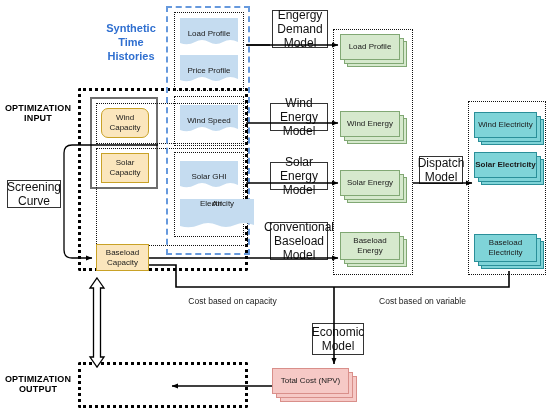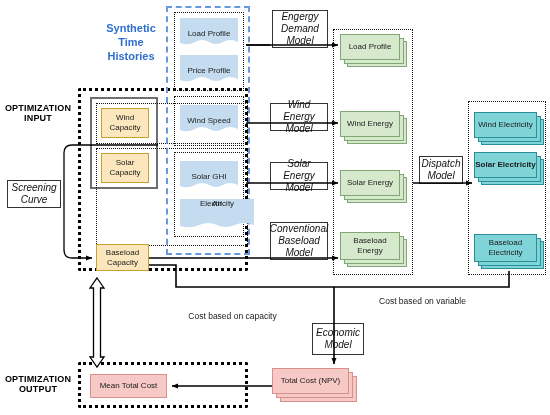--- a/index.html
+++ b/index.html
@@ -15,21 +15,21 @@
 
   
   .dotbox{position:absolute;border:3px dotted #000;box-sizing:border-box;border-radius:2px;}
   .dotbox-thin{position:absolute;border:1.4px dotted #111;box-sizing:border-box;}
   .dashbox-blue{position:absolute;border:2px dashed #6699dd;box-sizing:border-box;}
   .greybox{position:absolute;border:2.2px solid #6e6e6e;box-sizing:border-box;background:transparent;}
 
   
   .model{position:absolute;border:1.3px solid #333;background:#fff;box-sizing:border-box;
          display:flex;align-items:center;justify-content:center;text-align:center;
-         font-size:10px;color:#111;line-height:1.18;padding:1px;font-style:italic;}
+         font-size:12px;color:#111;line-height:1.18;padding:1px;}
 
   
   .cap{position:absolute;border:1.2px solid #c9a227;background:#fbe6bd;box-sizing:border-box;
        display:flex;align-items:center;justify-content:center;text-align:center;
        font-size:8px;color:#1a1a1a;line-height:1.2;}
 
   
   .doc{position:absolute;}
   .doc svg{position:absolute;inset:0;width:100%;height:100%;}
   .doc span{position:absolute;inset:0;display:flex;align-items:center;justify-content:center;
@@ -78,21 +78,21 @@
     <div>OPTIMIZATION</div>
     <div>OUTPUT</div>
   </div>
 
   <div class="lbl sth-title" style="left:98px;top:22px;width:66px;">
     <div>Synthetic</div>
     <div>Time</div>
     <div>Histories</div>
   </div>
 
-  <div class="cap" style="left:101px;top:108px;width:48px;height:30px;">
+  <div class="cap" style="left:101px;top:108px;width:48px;height:30px;border-radius:7px;">
     <div>
       <div>Wind</div>
       <div>Capacity</div>
     </div>
   </div>
 
   <div class="cap" style="left:101px;top:153px;width:48px;height:30px;">
     <div>
       <div>Solar</div>
       <div>Capacity</div>
@@ -261,27 +261,22 @@
   </div>
 
   <div class="stack red" style="left:272px;top:368px;width:85px;height:34px;">
     <div class="sh" style="left:8px;top:8px;width:77px;height:26px;"></div>
     <div class="sh" style="left:4px;top:4px;width:77px;height:26px;"></div>
     <div class="sh top" style="left:0;top:0;width:77px;height:26px;">
       <span>Total Cost (NPV)</span>
     </div>
   </div>
 
-  <div class="stack red" style="left:90px;top:374px;width:77px;height:24px;">
-    <div class="sh top" style="left:0;top:0;width:77px;height:24px;">
-      <span>Mean Total Cost</span>
-    </div>
-  </div>
-
-  <div class="lbl edge-note" style="left:165px;top:312px;width:135px;">
+
+  <div class="lbl edge-note" style="left:165px;top:297px;width:135px;">
     <span>Cost based on capacity</span>
   </div>
   <div class="lbl edge-note" style="left:355px;top:297px;width:135px;">
     <span>Cost based on variable</span>
   </div>
 
   <svg class="wires">
     <defs>
       <marker id="ah" markerWidth="7" markerHeight="7" refX="6.2" refY="3" orient="auto" markerUnits="userSpaceOnUse">
         <path d="M0,0.4 L6.5,3 L0,5.6 z" fill="#000"></path>

